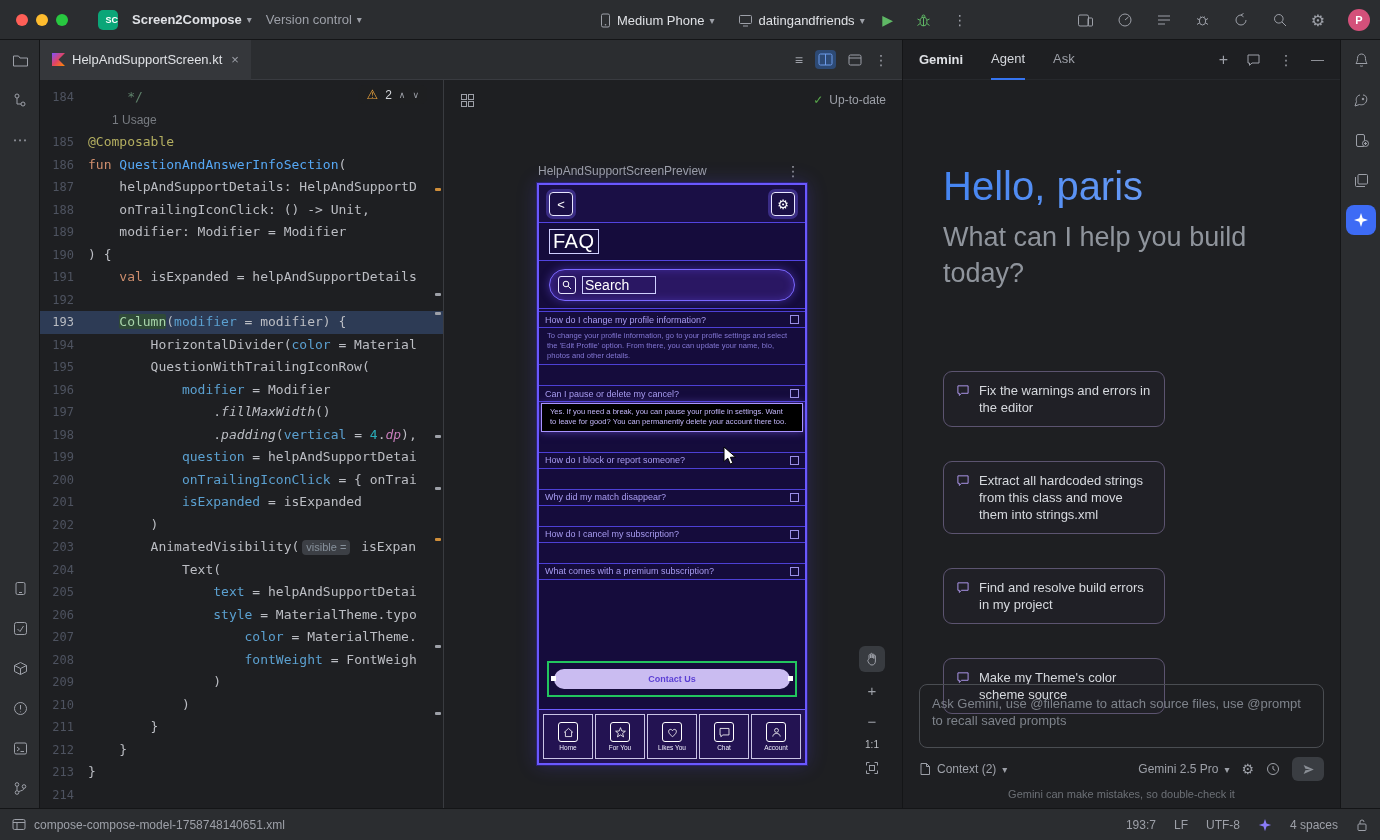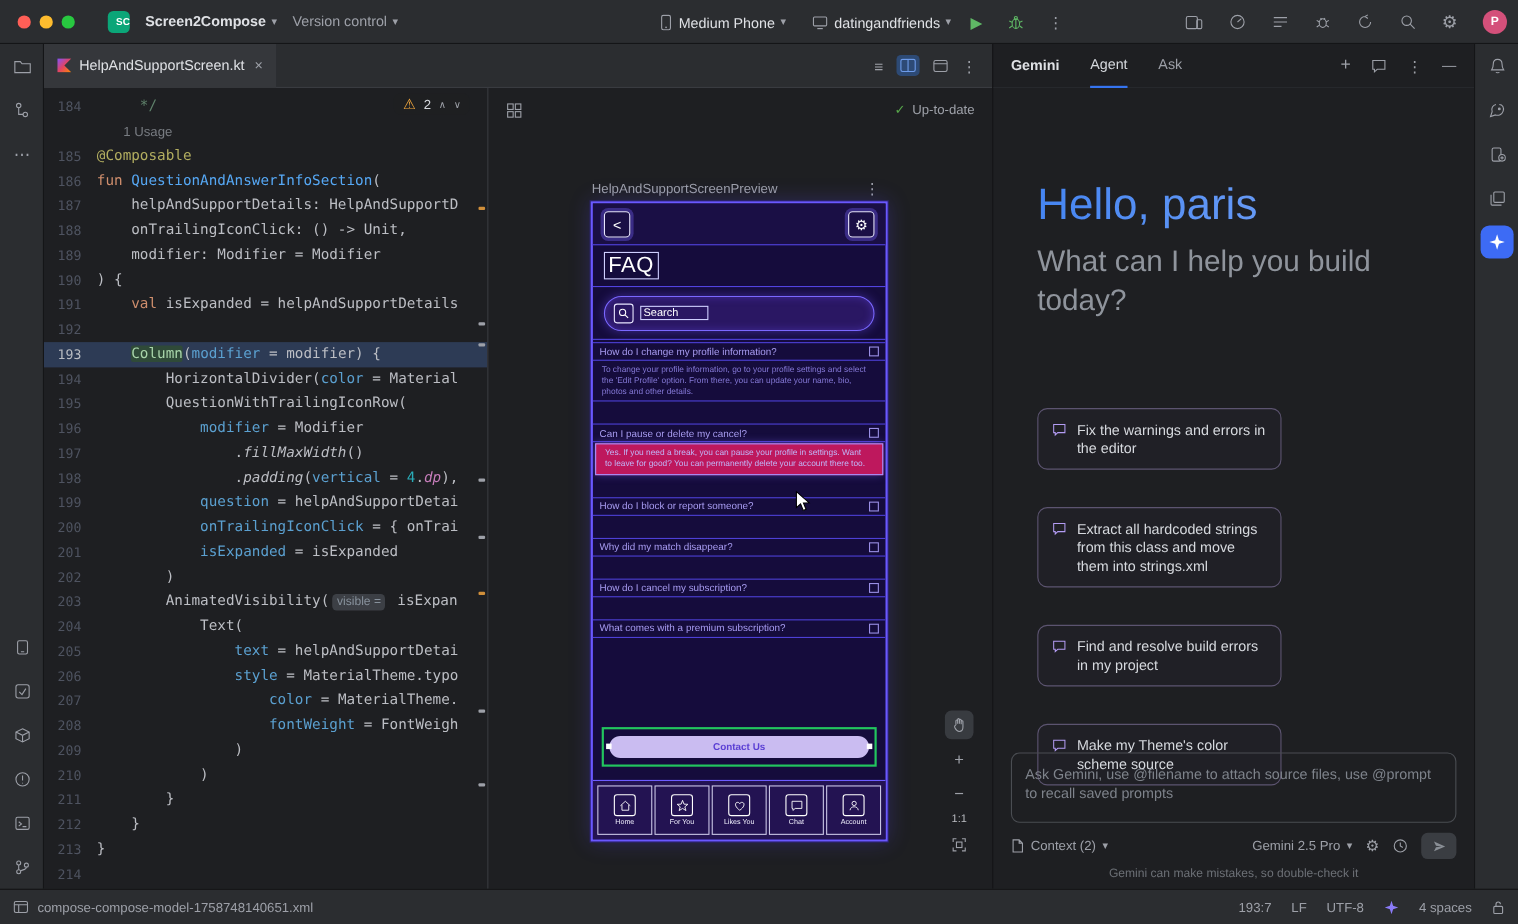--- a/index.html
+++ b/index.html
@@ -97,30 +97,30 @@
     color:#fff; display:flex; align-items:center; justify-content:center; font-size:13px;
     box-shadow:0 0 0 3px rgba(120,100,255,.35); }
   .p-title-row { height:38px; border-bottom:1px solid #5244e0; display:flex; align-items:center; padding:0 10px; }
   .p-title { color:#fff; font-size:20px; border:1px solid #cfcfff; padding:0 3px; letter-spacing:.5px; }
   .p-search { height:48px; border-bottom:1px solid #5244e0; display:flex; align-items:center; padding:0 10px; }
   .p-search-pill { flex:1; height:32px; border:1px solid #7a68ff; border-radius:16px; background:#2a1763;
     box-shadow:0 0 10px rgba(110,80,255,.45), inset 0 0 8px rgba(110,80,255,.35);
     display:flex; align-items:center; padding:0 8px; gap:6px; }
   .p-mag { width:18px; height:18px; border:1px solid #e8e6ff; border-radius:3px; display:flex;
     align-items:center; justify-content:center; color:#fff; flex:none; }
-  .p-search-label { color:#fff; font-size:10px; border:1px solid #cfcfff; padding:0 26px 0 2px; }
+  .p-search-label { color:#fff; font-size:14px; border:1px solid #cfcfff; padding:0 26px 0 2px; }
   .p-faq { position:absolute; top:126px; left:0; right:0; bottom:110px; overflow:hidden; }
   .faq-item { border-top:1px solid #4d40d6; margin-bottom:20px; }
   .faq-q { display:flex; align-items:center; justify-content:space-between; height:16px; padding:0 6px;
     border-bottom:1px solid #4d40d6; }
   .faq-q-text { color:#a79bf0; font-size:9px; white-space:nowrap; overflow:hidden; }
   .faq-q-box { width:9px; height:9px; border:1px solid #9a8fe6; flex:none; margin-left:4px; }
   .faq-answer { font-size:7.6px; line-height:9.8px; color:#8377d4; padding:3px 12px 4px 8px;
     border-bottom:1px solid #4d40d6; }
-  .faq-answer.hl { border:1px solid #a994ff; background:#be185d; box-shadow:0 0 8px rgba(130,100,255,.5);
+  .faq-answer.hl { border:1px solid #a994ff; background:#000000; box-shadow:0 0 8px rgba(130,100,255,.5);
     color:#c0b4f6; margin:1px 2px; }
   .p-contact { position:absolute; left:8px; right:8px; bottom:66px; height:36px; border:2px solid #22c55e;
     display:flex; align-items:center; justify-content:center; }
   .p-contact-pill { position:relative; width:96%; height:20px; background:#cabcf1; border-radius:10px;
     display:flex; align-items:center; justify-content:center; font-size:9px; color:#5b3fd4; font-weight:bold; }
   .p-contact-pill::before, .p-contact-pill::after { content:""; position:absolute; width:5px; height:5px;
     background:#fff; top:7px; }
   .p-contact-pill::before{ left:-3px; } .p-contact-pill::after{ right:-3px; }
   .p-nav { position:absolute; left:0; right:0; bottom:0; height:54px; border-top:1px solid #6d5cff;
     background:#231352; display:flex; padding:3px; }

